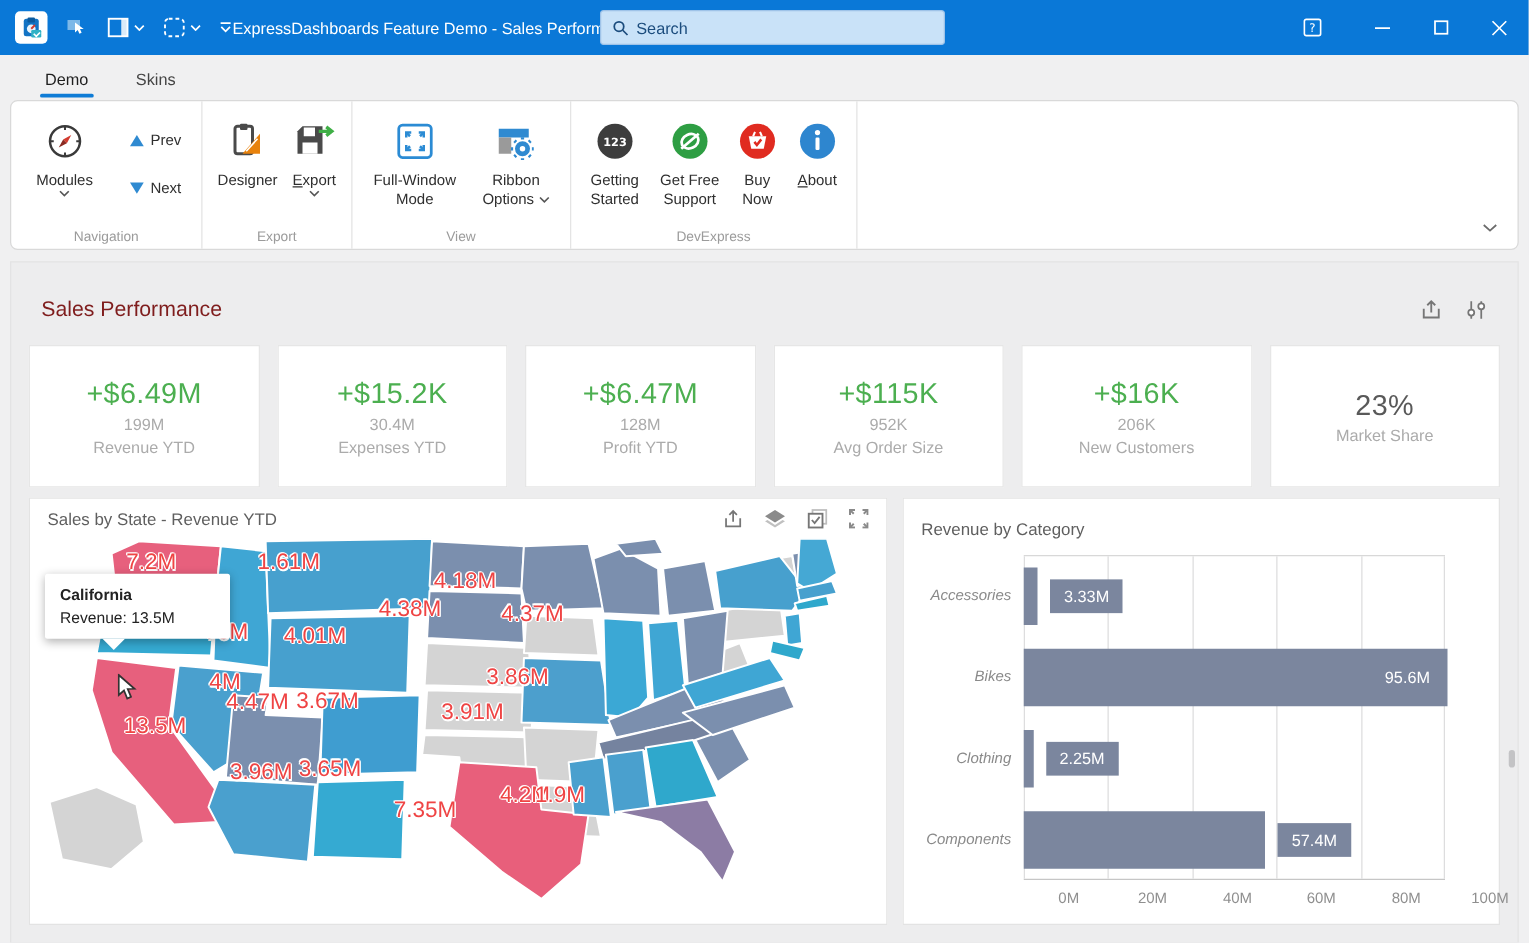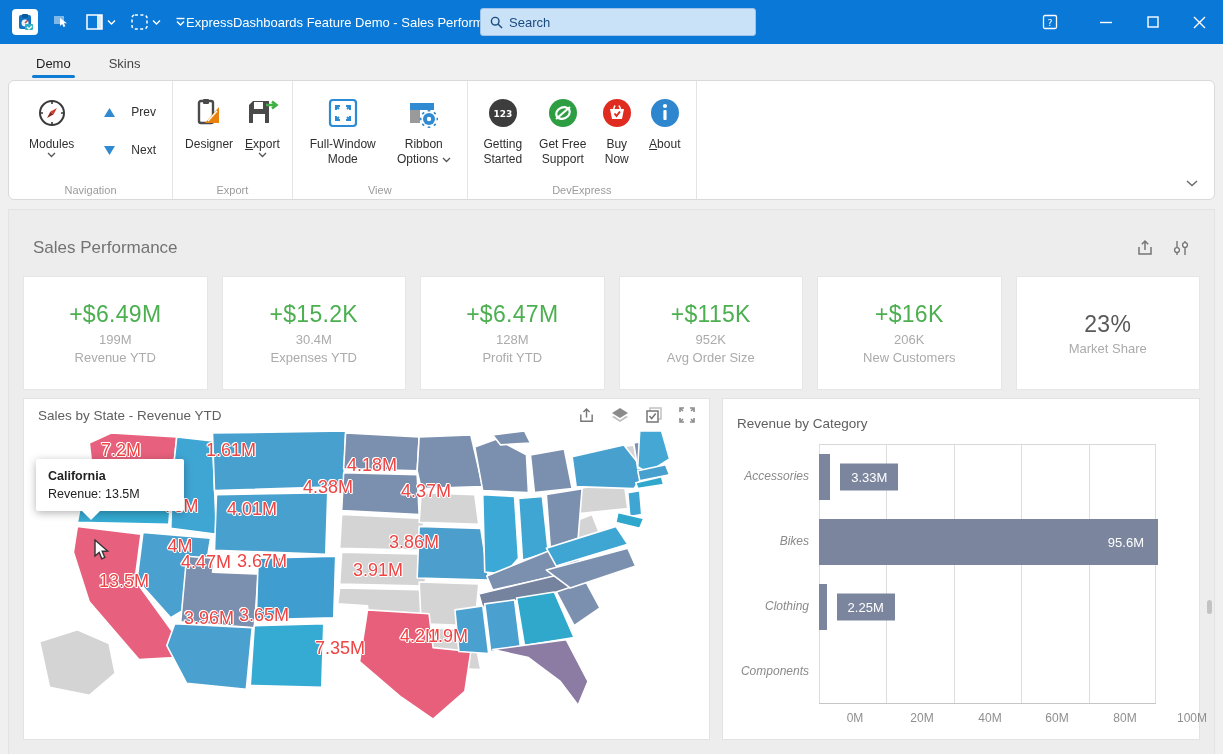--- a/index.html
+++ b/index.html
@@ -29,31 +29,31 @@
     background:#0f7cd6; border-radius:2px; }
   .ribbon-panel { position:relative; margin:0 8px; height:120px; background:#fff;
     border:1px solid #d9d9d9; border-radius:6px; display:flex; align-items:stretch; }
   .rgroup { position:relative; display:flex; align-items:flex-start; padding:8px 6px 20px 6px;
     border-right:1px solid #e4e4e4; }
   .rgroup-label { position:absolute; left:0; right:0; bottom:3px; text-align:center; font-size:11px; color:#9b9b9b; }
   .rbig { display:flex; flex-direction:column; align-items:center; justify-content:flex-start;
     padding:6px 6px 2px 6px; border-radius:3px; }
   .rbig .ric { height:36px; display:flex; align-items:center; justify-content:center; }
   .rbig .rlb { margin-top:6px; font-size:12px; color:#2f2f2f; text-align:center; line-height:1.25; }
-  .rsmall { display:flex; align-items:center; gap:15px; padding:8px 10px; font-size:12px; color:#2f2f2f; border-radius:3px; }
+  .rsmall { display:flex; align-items:center; gap:4px; padding:8px 10px; font-size:12px; color:#2f2f2f; border-radius:3px; }
   .vsep { width:1px; background:#e4e4e4; margin:4px 6px 18px 6px; }
   .chev { display:inline-block; vertical-align:middle; }
   .ribbon-collapse { position:absolute; right:16px; bottom:8px; }
   u { text-decoration:underline; }
 
   
   .dashboard { position:relative; margin:9px 8px 8px 8px; height:546px; background:#ededee;
     border:1px solid #e3e3e4; padding:0 14px; }
   .dash-header { height:62px; display:flex; align-items:center; padding:14px 10px 0 10px; }
-  .dash-title { font-size:17px; color:#737373; flex:1; }
+  .dash-title { font-size:17px; color:#7f1d1d; flex:1; }
   .dash-icons { display:flex; gap:18px; align-items:center; }
 
   .kpi-row { display:flex; gap:14px; height:114px; margin-top:4px; }
   .kpi-card { flex:1; background:#fff; border:1px solid #e6e6e6; display:flex; flex-direction:column;
     align-items:center; justify-content:center; text-align:center; }
   .kpi-value { font-size:23px; letter-spacing:.3px; }
   .kpi-value.green { color:#4caf50; }
   .kpi-value.dark { color:#595959; }
   .kpi-sub { font-size:13px; color:#ababab; margin-top:4px; }
   .kpi-cap { font-size:13px; color:#ababab; margin-top:3px; }
@@ -517,20 +517,24 @@
         </div>
         <div class="chart-row" style="top:74px;">
           <div class="bar" style="width: 339px; background: rgb(123, 134, 158);">
             <span class="bar-inlabel">95.6M</span>
           </div>
         </div>
         <div class="chart-row" style="top:139px;">
           <div class="bar" style="width: 7.5825px; background: rgb(123, 134, 158);"></div>
           <div class="bar-badge" style="left: 17.5825px; background: rgb(123, 134, 158);">2.25M</div>
         </div>
+        <div class="chart-row" style="top:204px;">
+          <div class="bar" style="width: 193.438px; background: rgb(123, 134, 158);"></div>
+          <div class="bar-badge" style="left: 203.438px; background: rgb(123, 134, 158);">57.4M</div>
+        </div>
       </div>
 
       <span class="tick" style="left:96px;">0M</span>
       <span class="tick" style="left:163px;">20M</span>
       <span class="tick" style="left:231px;">40M</span>
       <span class="tick" style="left:298px;">60M</span>
       <span class="tick" style="left:366px;">80M</span>
       <span class="tick" style="left:433px;">100M</span>
     </div>
   </div>

